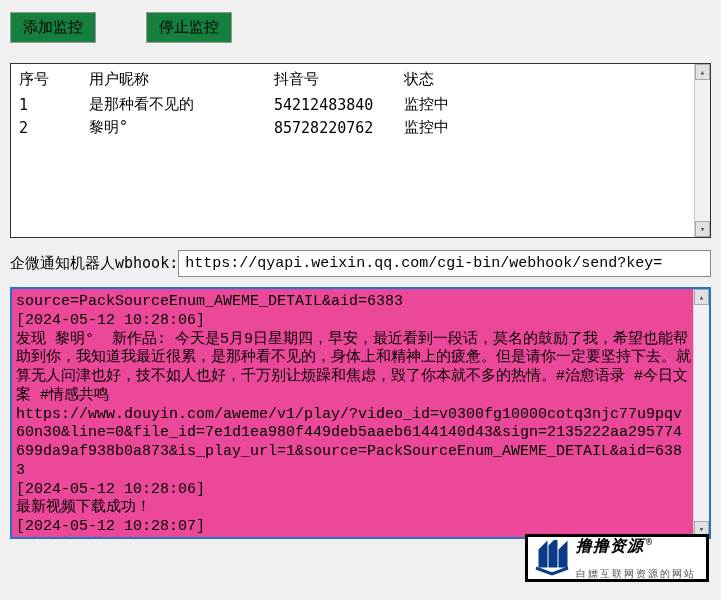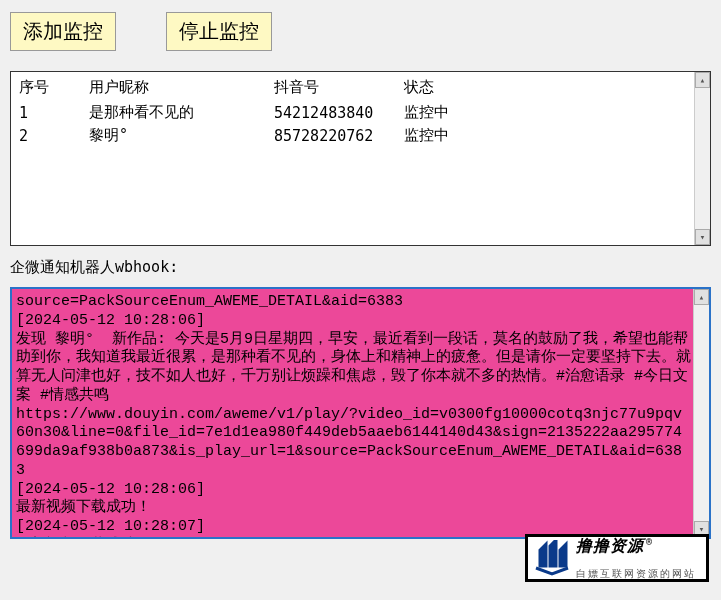--- a/index.html
+++ b/index.html
@@ -1,18 +1,18 @@
 <!DOCTYPE html>
 <html><head>
 <meta charset="utf-8">
 <style>
 * { box-sizing: border-box; margin: 0; padding: 0; }
 body { font-family: "SimSun", "宋体", monospace; font-size: 14px; background: #f0f0f0; width: 721px; height: 600px; position: relative; overflow: hidden; }
 .toolbar { padding: 12px 10px 8px 10px; display: flex; gap: 50px; }
-.btn { background: #fef9c3; border: 1px solid #999; padding: 5px 12px; font-family: inherit; font-size: 20px; cursor: pointer; }
+.btn { background: #15803d; border: 1px solid #999; padding: 5px 12px; font-family: inherit; font-size: 15px; cursor: pointer; }
 .table-wrap { margin: 12px 10px 8px 10px; border: 1px solid #333; background: #fff; height: 175px; position: relative; overflow: hidden; }
 table { width: 100%; border-collapse: collapse; font-size: 15px; }
 th { text-align: left; font-weight: normal; padding: 6px 8px 4px 8px; }
 td { padding: 2px 8px; }
 th:nth-child(1), td:nth-child(1) { width: 70px; }
 th:nth-child(2), td:nth-child(2) { width: 185px; }
 th:nth-child(3), td:nth-child(3) { width: 130px; }
 th:nth-child(4), td:nth-child(4) { width: auto; }
 .table-scrollbar { position: absolute; right: 0; top: 0; bottom: 0; width: 16px; background: #f0f0f0; border-left: 1px solid #ccc; }
 .field-row { display: flex; align-items: center; padding: 4px 10px 6px 10px; }
@@ -65,20 +65,21 @@
     </tbody>
   </table>
   <div class="table-scrollbar">
     <div class="sb-btn sb-up">▴</div>
     <div class="sb-btn sb-down">▾</div>
   </div>
 </div>
 
 <div class="field-row">
   <label>企微通知机器人wbhook:</label>
+  <input type="text" value="https://qyapi.weixin.qq.com/cgi-bin/webhook/send?key=" style="">
 </div>
 
 <div class="log-wrap">
   <div class="log">source=PackSourceEnum_AWEME_DETAIL&amp;aid=6383
 [2024-05-12 10:28:06]
 发现 黎明°  新作品: 今天是5月9日星期四，早安，最近看到一段话，莫名的鼓励了我，希望也能帮助到你，我知道我最近很累，是那种看不见的，身体上和精神上的疲惫。但是请你一定要坚持下去。就算无人问津也好，技不如人也好，千万别让烦躁和焦虑，毁了你本就不多的热情。#治愈语录 #今日文案 #情感共鸣
 https://www.douyin.com/aweme/v1/play/?video_id=v0300fg10000cotq3njc77u9pqv60n30&amp;line=0&amp;file_id=7e1d1ea980f449deb5aaeb6144140d43&amp;sign=2135222aa295774699da9af938b0a873&amp;is_play_url=1&amp;source=PackSourceEnum_AWEME_DETAIL&amp;aid=6383
 [2024-05-12 10:28:06]
 最新视频下载成功！
 [2024-05-12 10:28:07]

